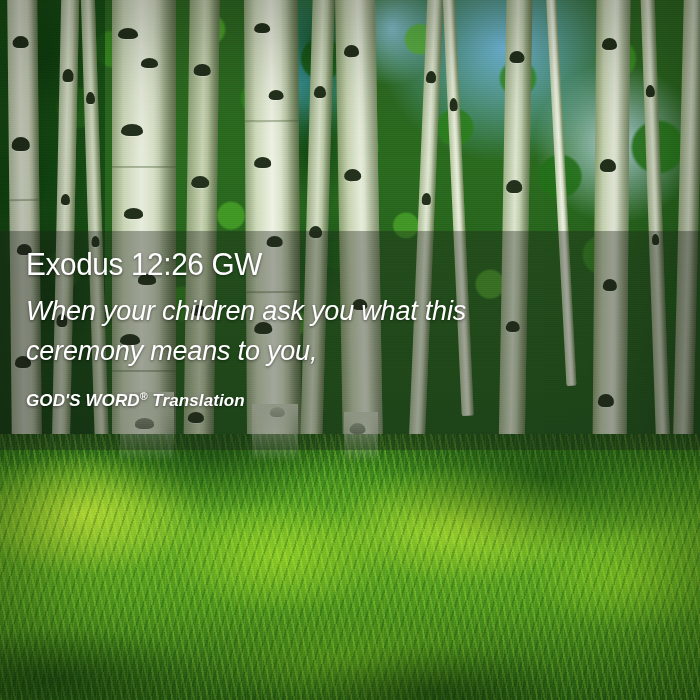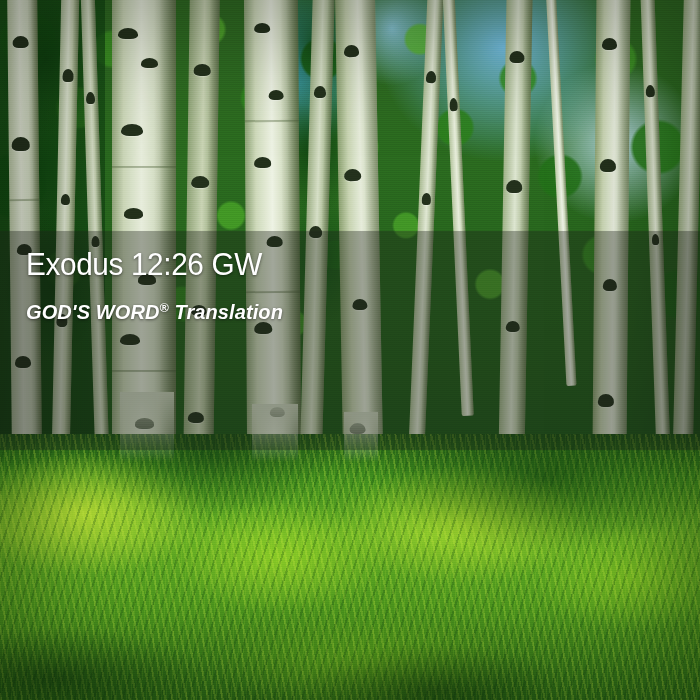--- a/index.html
+++ b/index.html
@@ -210,21 +210,21 @@
     font-style: italic;
     color: #ffffff;
     letter-spacing: -0.2px;
     text-shadow: 0 1px 3px rgba(0,0,0,.5);
     white-space: nowrap;
   }
 
   .translation {
     margin-top: 14px;
     font-family: "Liberation Sans", sans-serif;
-    font-size: 20px;
+    font-size: 17px;
     line-height: 22px;
     font-weight: 700;
     font-style: italic;
     color: #ffffff;
     letter-spacing: .1px;
     text-shadow: 0 1px 3px rgba(0,0,0,.5);
     white-space: nowrap;
   }
   .translation sup {
     font-size: .62em;
@@ -377,18 +377,22 @@
     <div class="grain"></div>
     <div class="vignette"></div>
   </div>
 
   <div class="overlay-band"></div>
 
   <div class="text-block">
 
     <div class="verse-ref">Exodus 12:26 GW</div>
 
+    <div class="verse-body">
+      <div class="verse-line">When your children ask you what this</div>
+      <div class="verse-line">ceremony means to you,</div>
+    </div>
 
     <div class="translation"><span>GOD'S WORD</span><sup>®</sup><span> Translation</span></div>
 
   </div>
 
 </div>
 
 </body></html>

